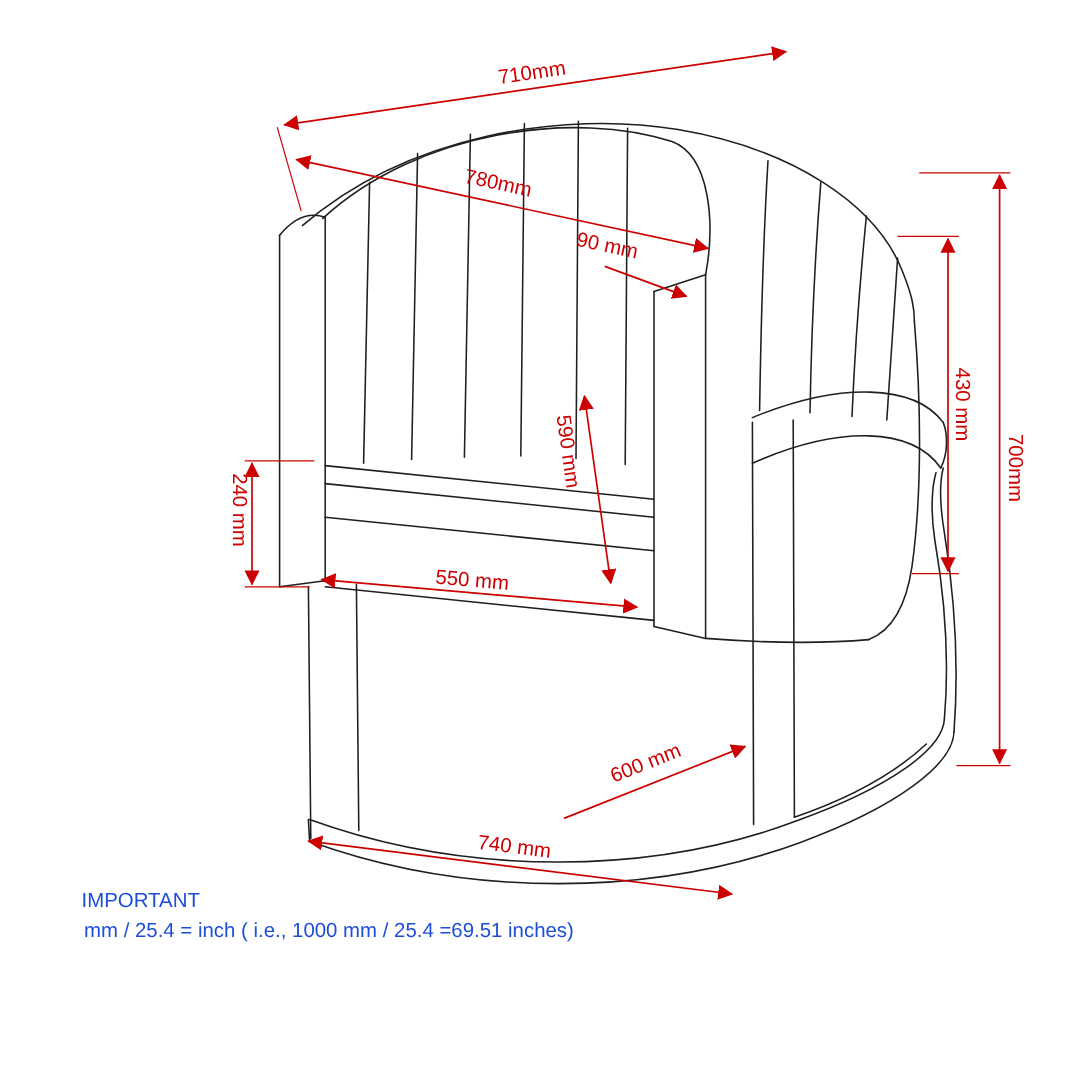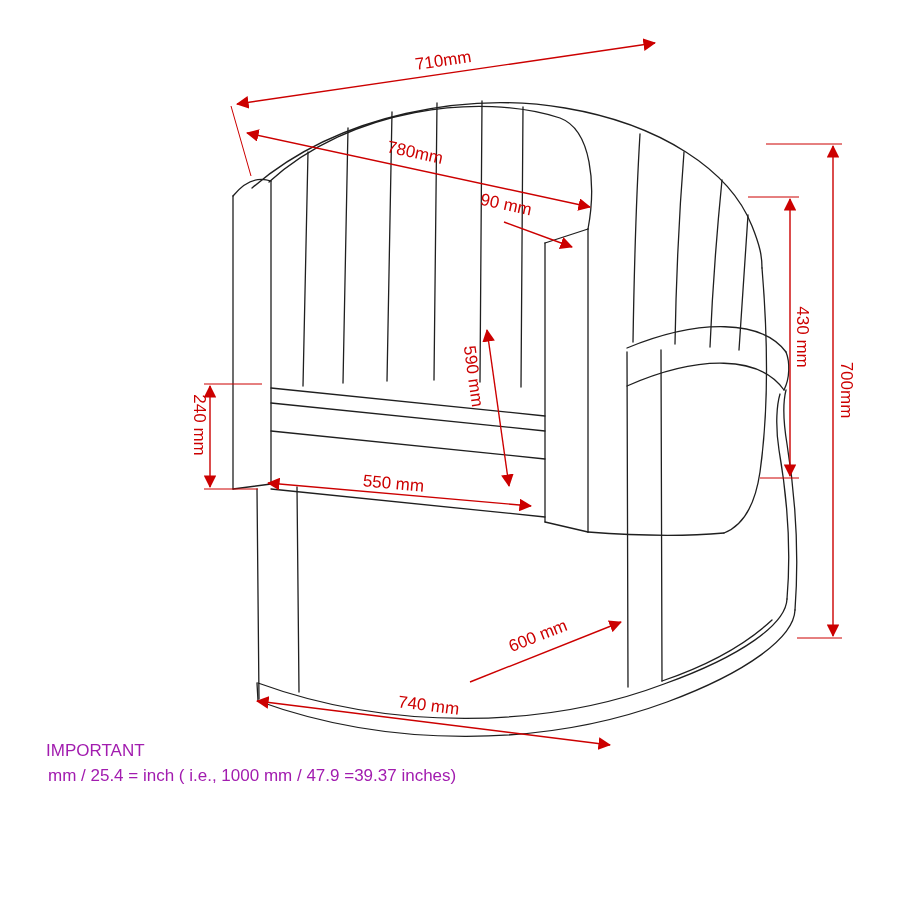--- a/index.html
+++ b/index.html
@@ -3,21 +3,21 @@
 <meta charset="utf-8">
 <style>
   html,body{margin:0;padding:0;background:#ffffff;}
   #stage{position:relative;width:900px;height:900px;background:#ffffff;overflow:hidden;
          font-family:"Liberation Sans",sans-serif;}
   #stage svg{position:absolute;left:0;top:0;}
   .chair path{fill:none;stroke:#1f1f1f;stroke-width:1.3;stroke-linecap:round;stroke-linejoin:round;}
   .dim line,.dim path.dline{fill:none;stroke:#cc0000;stroke-width:1.4;}
   .dim path.ext{fill:none;stroke:#cc0000;stroke-width:1;}
   .dim text{fill:#cc0000;font-size:17px;font-family:"Liberation Sans",sans-serif;}
-  .notes{position:absolute;left:46px;top:740px;color:#a21caf;font-size:17px;line-height:22px;}
+  .notes{position:absolute;left:68px;top:740px;color:#1d4ed8;font-size:17px;line-height:22px;}
   .notes .title{margin-bottom:3px;}
   .notes .nline{padding-left:2px;}
 </style>
 </head>
 <body>
 
 <div id="stage">
   <svg width="900" height="900" viewBox="0 0 900 900">
     <defs>
       <marker id="arr" viewBox="0 0 10 10" refX="9.2" refY="5" markerWidth="9" markerHeight="9" orient="auto-start-reverse">
@@ -132,15 +132,15 @@
     </g>
 
     <g class="dim">
       <line x1="257" y1="701" x2="610" y2="745" marker-start="url(#arr)" marker-end="url(#arr)"></line>
       <text transform="translate(428,711) rotate(7.1)" text-anchor="middle">740 mm</text>
     </g>
   </svg>
 
   <div class="notes">
     <div class="title">IMPORTANT</div>
-    <div class="nline">mm / 25.4 = inch ( i.e., 1000 mm / 47.9 =39.37 inches)</div>
+    <div class="nline">mm / 25.4 = inch ( i.e., 1000 mm / 25.4 =69.51 inches)</div>
   </div>
 </div>
 
 </body></html>

